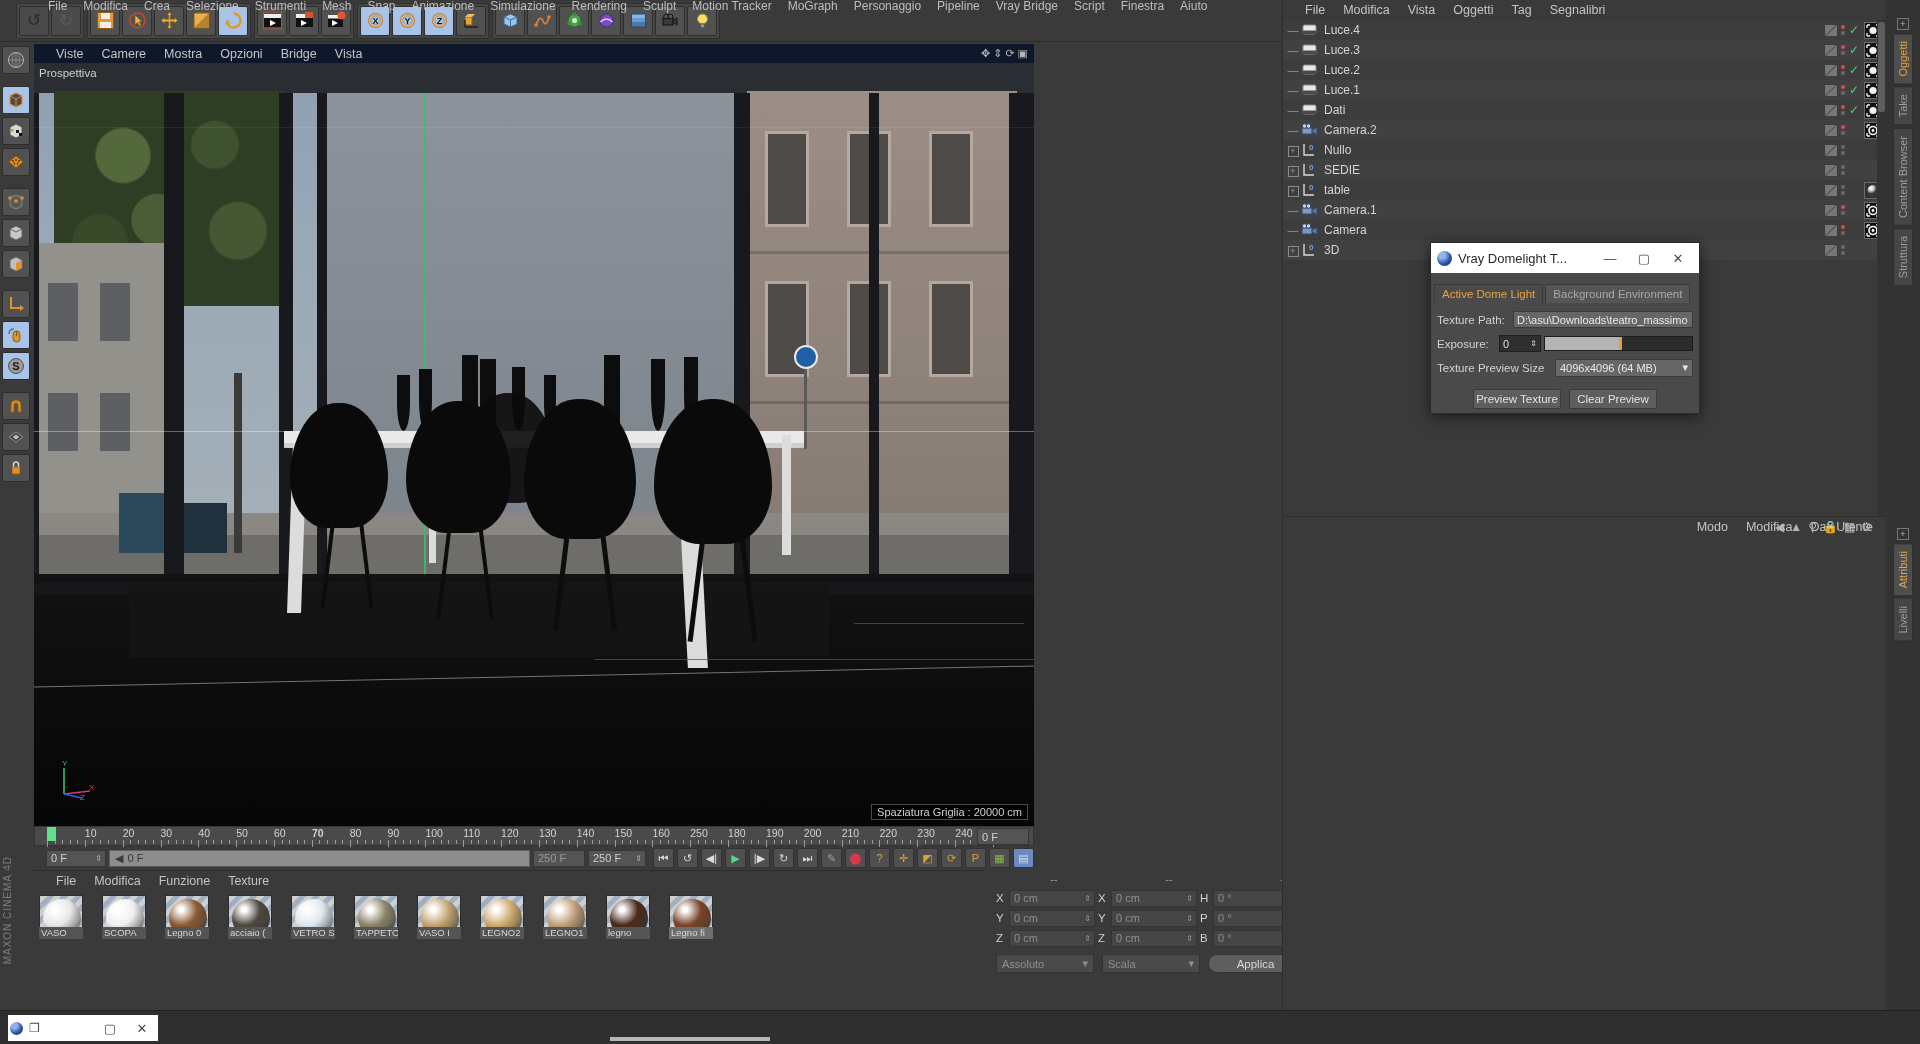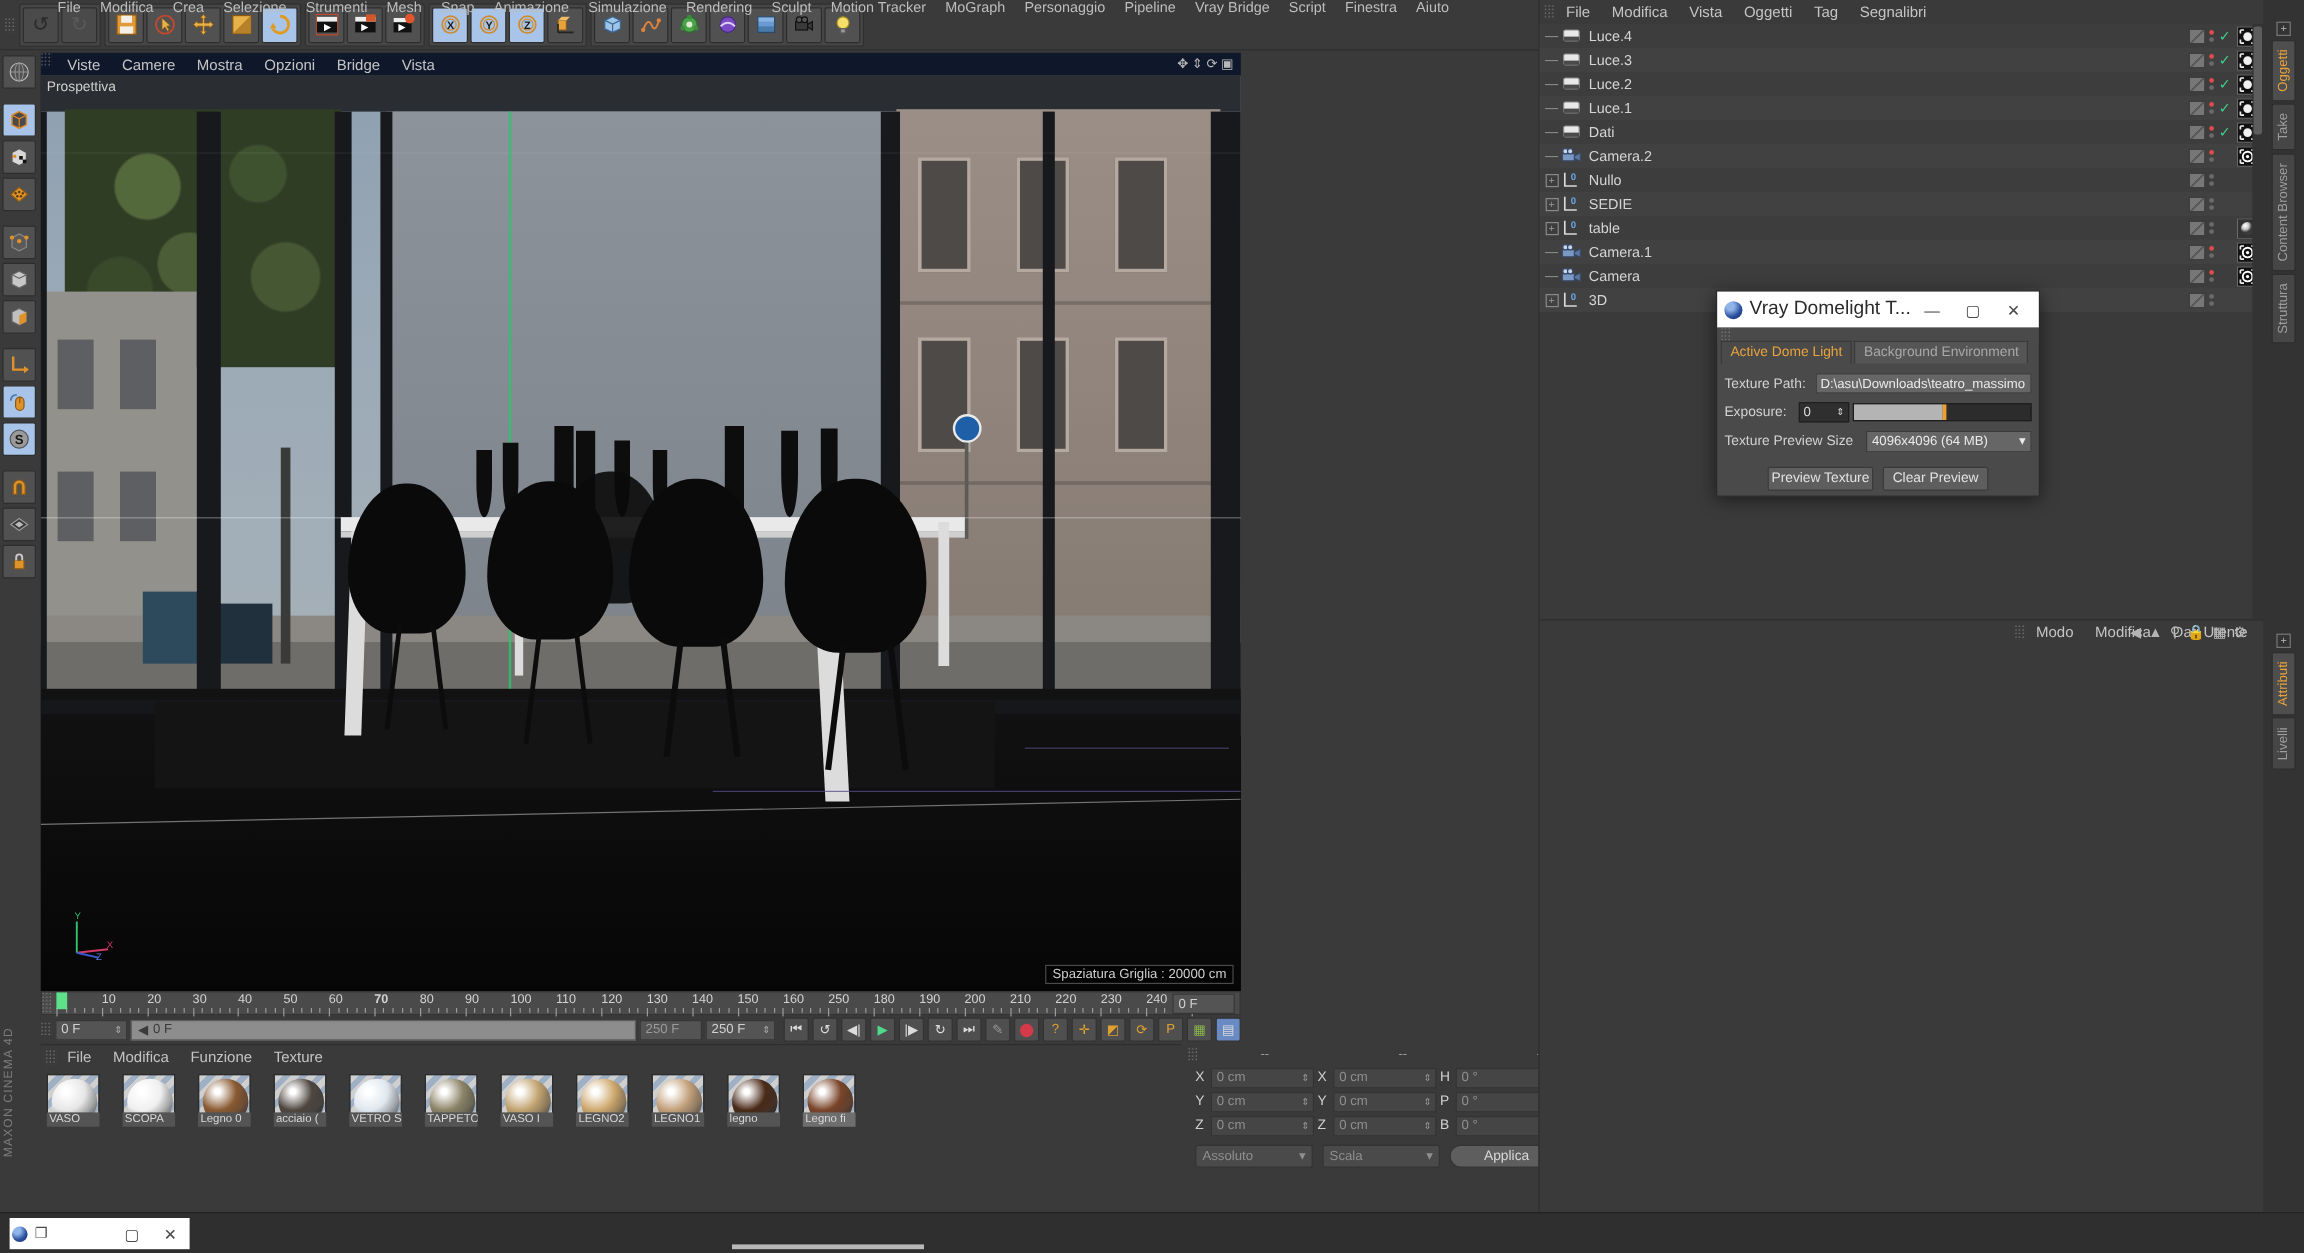--- a/index.html
+++ b/index.html
@@ -175,21 +175,21 @@
 
   
   .dlg { position:absolute; left:1430px; top:242px; width:270px; height:172px;
     background:#4a4a4a; border:1px solid #2a2a2a; box-shadow:0 3px 14px rgba(0,0,0,.55);
     z-index:40; }
   .dlgtitle { height:30px; background:#fff; display:flex; align-items:center;
     padding:0 4px; }
   .dlgorb { width:15px; height:15px; border-radius:50%;
     background:radial-gradient(circle at 33% 28%,#8fb4e8 0 22%,#2a4f9e 60%,#16306b 100%);
     margin:0 6px 0 2px; }
-  .dlgname { flex:1; color:#2b2b2b; font-size:16px; }
+  .dlgname { flex:1; color:#2b2b2b; font-size:13px; }
   .wbtn { width:34px; height:28px; display:flex; align-items:center;
     justify-content:center; color:#4a4a4a; font-size:13px; }
   .dlggrip { height:11px; display:flex; align-items:center; padding-left:3px;
     background:#4a4a4a; }
   .dlgtabs { display:flex; gap:2px; padding:0 3px; }
   .dtab { font-size:11.5px; padding:3px 7px; background:#555; border:1px solid #3a3a3a;
     border-bottom:none; color:#a8a8a8; }
   .dtab.act { color:#e8a33d; background:#4a4a4a; }
   .dbody { padding:6px 6px 0 6px; }
   .drow { display:flex; align-items:center; height:21px; margin-bottom:3px; }

